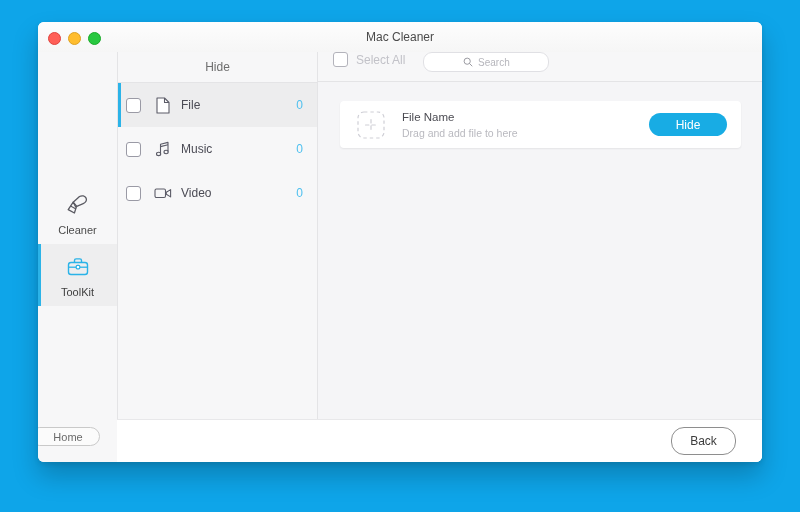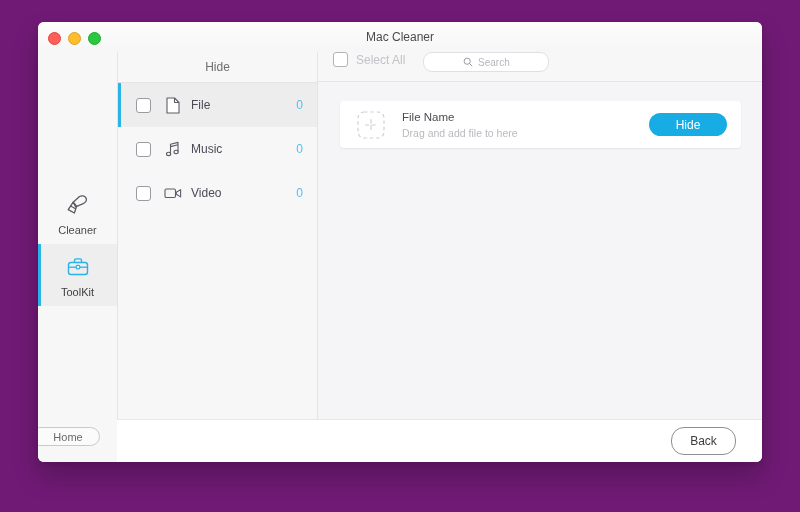--- a/index.html
+++ b/index.html
@@ -9,21 +9,21 @@
     height: 512px;
     background: #ffffff;
     font-family: "Liberation Sans", sans-serif;
     -webkit-font-smoothing: antialiased;
   }
 
   #app {
     position: relative;
     width: 800px;
     height: 512px;
-    background: #701a75;
+    background: #0ea5e9;
     overflow: hidden;
   }
 
   
   .window {
     position: absolute;
     left: 38px;
     top: 22px;
     width: 724px;
     height: 440px;
@@ -160,21 +160,21 @@
     color: #6e6e6e;
     border-bottom: 1px solid #e4e4e6;
     background: #f7f7f8;
   }
   .cat-list { padding-top: 0; }
   .cat-row {
     position: relative;
     height: 44px;
     display: flex;
     align-items: center;
-    padding: 0 14px 0 18px;
+    padding: 0 14px 0 8px;
     box-sizing: border-box;
   }
   .cat-row.selected {
     background: #ededee;
   }
   .cat-row.selected::before {
     content: "";
     position: absolute;
     left: 0; top: 0;
     width: 3px; height: 44px;

